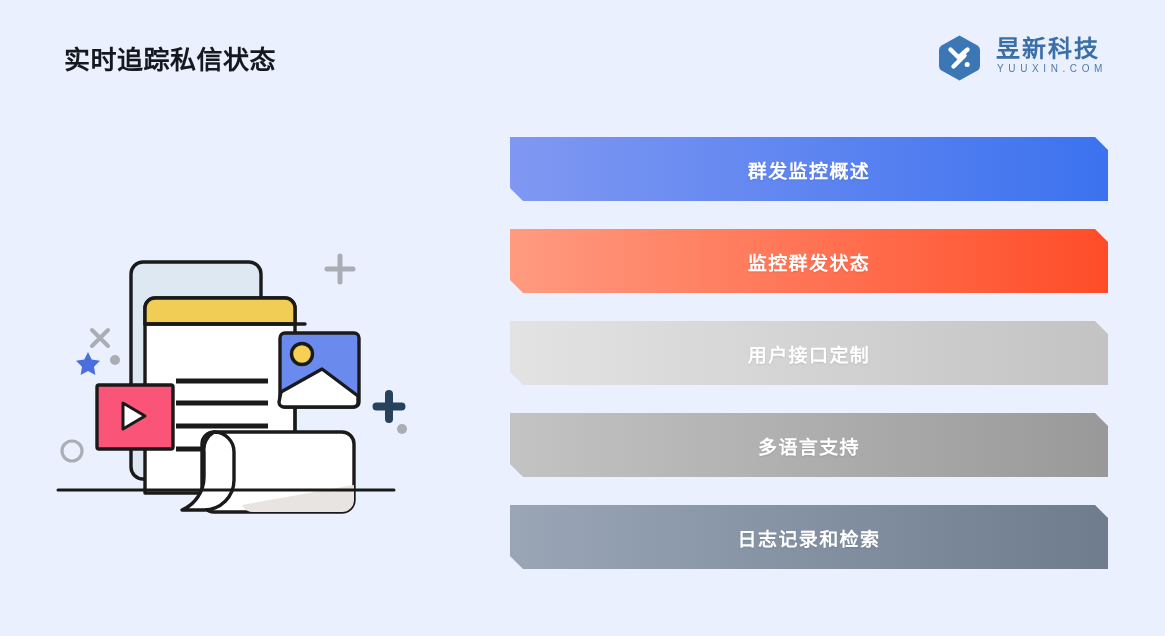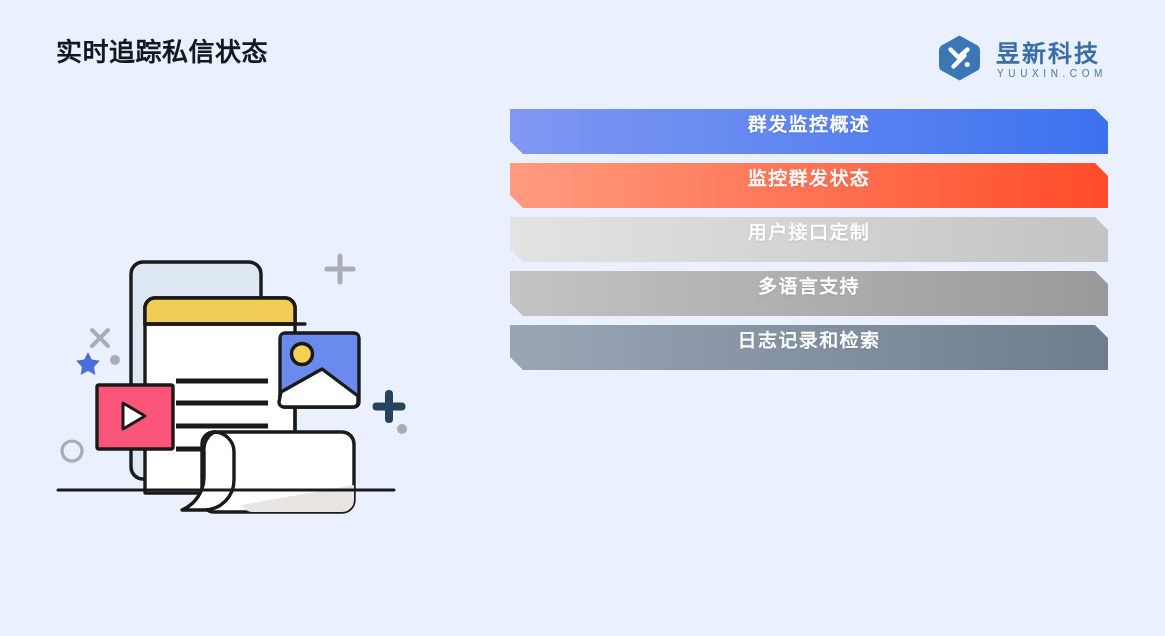--- a/index.html
+++ b/index.html
@@ -31,31 +31,31 @@
     line-height: 1.25;
     margin: 0 0 8px 8px;
     white-space: nowrap;
   }
   .title-sub {
     font-size: 26px;
     font-weight: bold;
     color: #14191f;
     letter-spacing: 0.5px;
     line-height: 1.25;
-    margin: 0;
+    margin: 8px;
     white-space: nowrap;
   }
 
   
   .logo-wrap {
     position: absolute;
     right: 58px;
     top: 34px;
     display: flex;
-    align-items: flex-end;
+    align-items: flex-start;
     gap: 14px;
   }
   .logo-mark {
     width: 45px;
     height: 48px;
     display: block;
   }
   .logo-text {
     display: flex;
     flex-direction: column;
@@ -89,26 +89,27 @@
 
   
   .bars {
     position: absolute;
     left: 510px;
     top: 109px;
     width: 598px;
   }
   .bar {
     position: relative;
-    height: 45px;
+    height: 64px;
     margin-bottom: 9px;
     display: flex;
-    align-items: flex-start;
+    align-items: center;
     justify-content: center;
     clip-path: polygon(0 0, calc(100% - 13px) 0, 100% 13px, 100% 100%, 13px 100%, 0 calc(100% - 13px));
+    margin-top: 28px;
   }
   .bar:last-child { margin-bottom: 0; }
   .bar-label {
     font-size: 19px;
     font-weight: bold;
     color: #ffffff;
     letter-spacing: 1.4px;
     text-shadow: 0 1px 2px rgba(0,0,0,0.10);
     user-select: none;
   }

